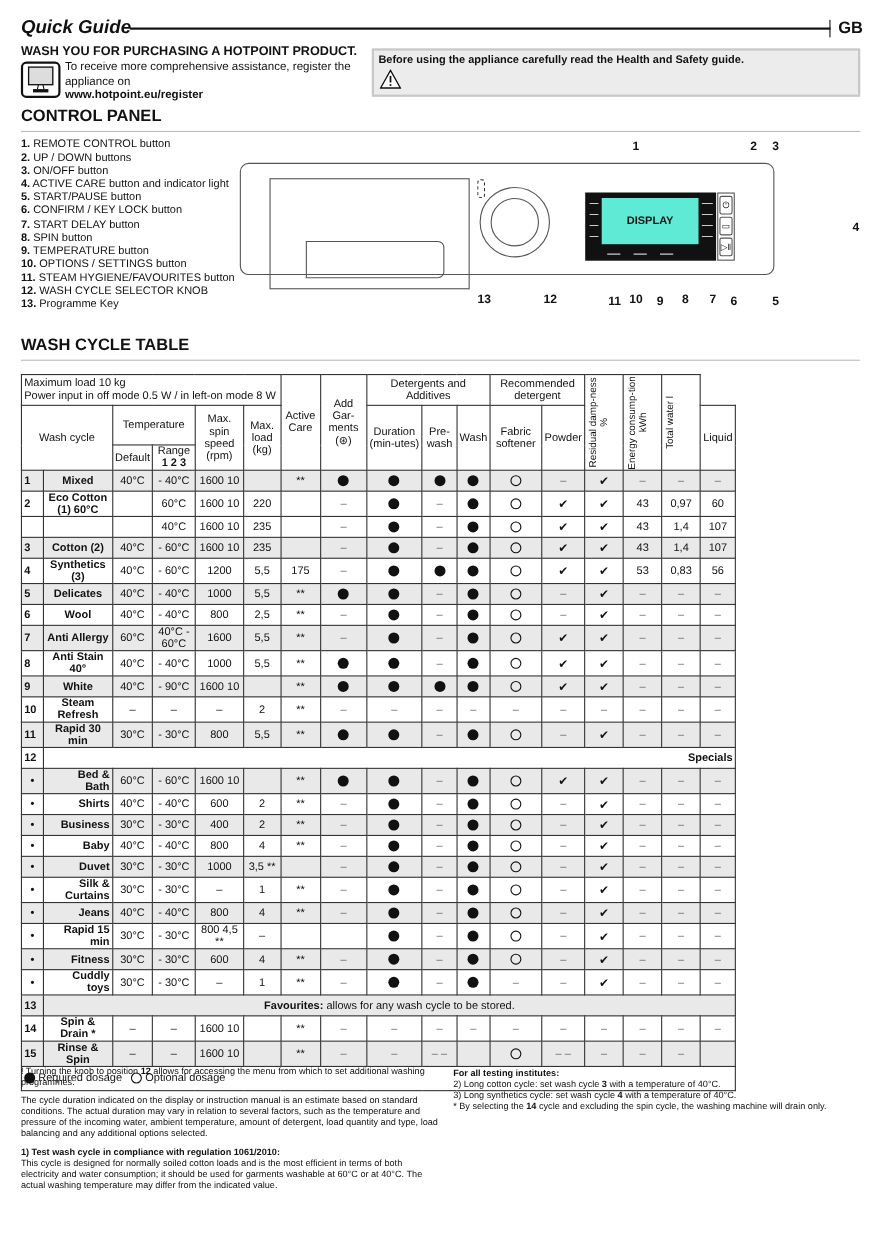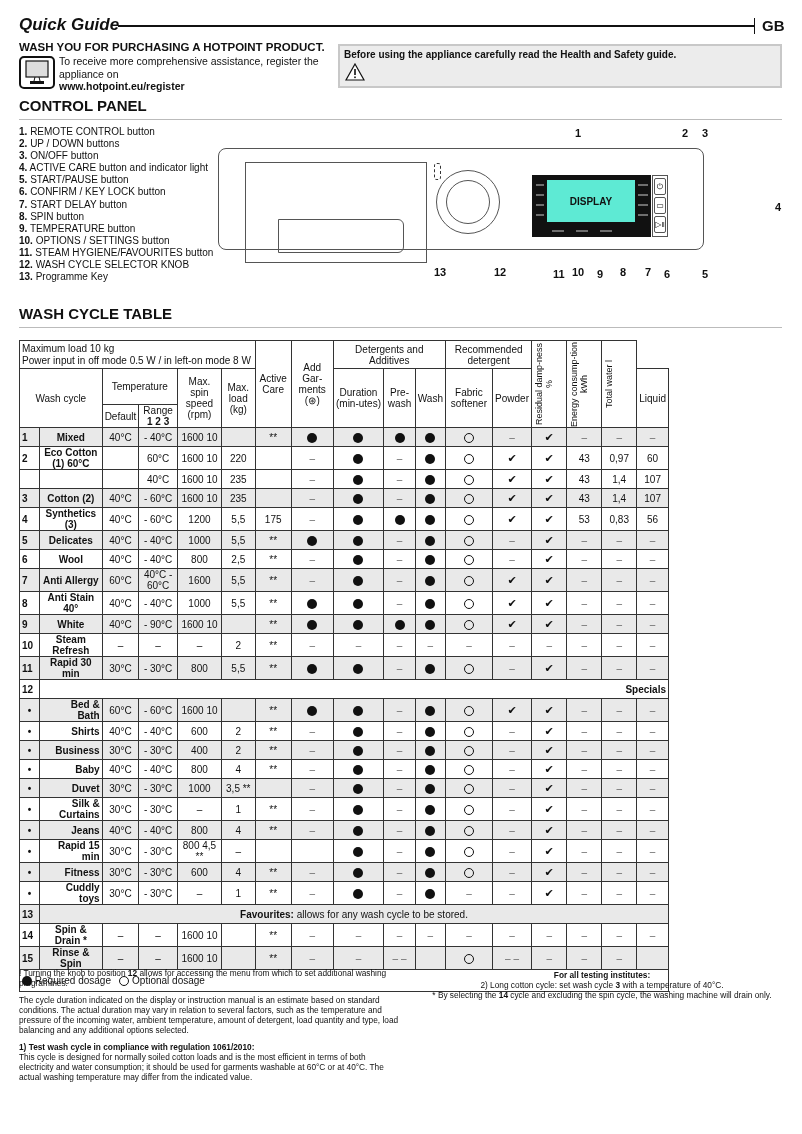--- a/index.html
+++ b/index.html
@@ -42,21 +42,21 @@
   table.wct .name { font-weight:bold; text-align:center; }
   table.wct .lname { font-weight:bold; text-align:right; padding-left:8px; }
   table.wct .num { font-weight:bold; text-align:left; width:20px; }
   .vert { writing-mode:vertical-rl; transform:rotate(180deg); font-size:9px; line-height:10px; }
   .dot { display:inline-block; width:10px; height:10px; border-radius:50%; background:#111; vertical-align:middle; }
   .odot { display:inline-block; width:10px; height:10px; border-radius:50%; border:1.5px solid #111; vertical-align:middle; }
   .chk { font-size:11px; }
   .dash { color:#666; }
   .note-l { left:19px; top:968px; width:380px; font-size:8.3px; line-height:10px; }
   .note-l p { margin:0 0 7px 0; }
-  .note-r { left:412px; top:970px; width:380px; font-size:8.3px; line-height:10px;text-align:center; }
+  .note-r { left:412px; top:970px; width:380px; font-size:8.3px; line-height:10px; }
   .note-r p { margin:0; }
 </style>
 </head>
 <body>
 
 <div class="abs qg-title">Quick Guide</div>
 <div class="abs hr-top"></div>
 <div class="abs hr-tick"></div>
 <div class="abs gb">GB</div>
 
@@ -674,14 +674,15 @@
   </table>
 
 <div class="abs note-l">
   <p><span>! Turning the knob to position </span><b>12</b><span> allows for accessing the menu from which to set additional washing programmes.</span></p>
   <p>The cycle duration indicated on the display or instruction manual is an estimate based on standard conditions. The actual duration may vary in relation to several factors, such as the temperature and pressure of the incoming water, ambient temperature, amount of detergent, load quantity and type, load balancing and any additional options selected.</p>
   <p><b>1) Test wash cycle in compliance with regulation 1061/2010:</b><br><span>This cycle is designed for normally soiled cotton loads and is the most efficient in terms of both electricity and water consumption; it should be used for garments washable at 60°C or at 40°C. The actual washing temperature may differ from the indicated value.</span></p>
 </div>
 <div class="abs note-r">
   <p><b>For all testing institutes:</b></p>
   <p><span>2)  Long cotton cycle: set wash cycle </span><b>3</b><span> with a temperature of 40°C.</span></p>
+  <p><span>3)  Long synthetics cycle: set wash cycle </span><b>4</b><span> with a temperature of 40°C.</span></p>
   <p><span>* By selecting the </span><b>14</b><span> cycle and excluding the spin cycle, the washing machine will drain only.</span></p>
 </div>
 
 </body></html>

